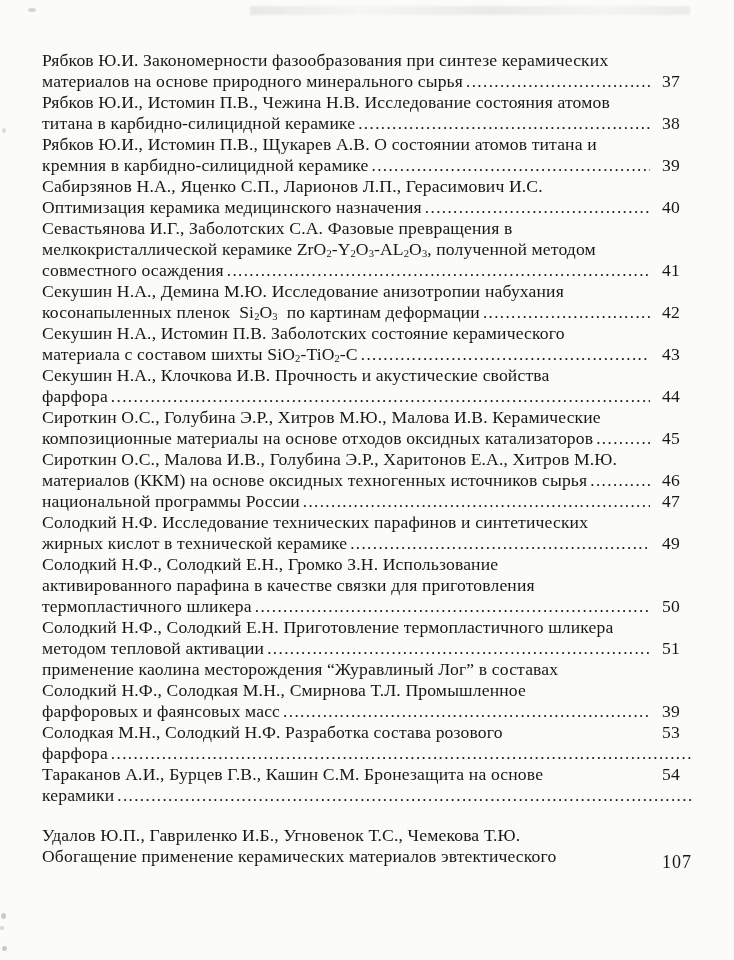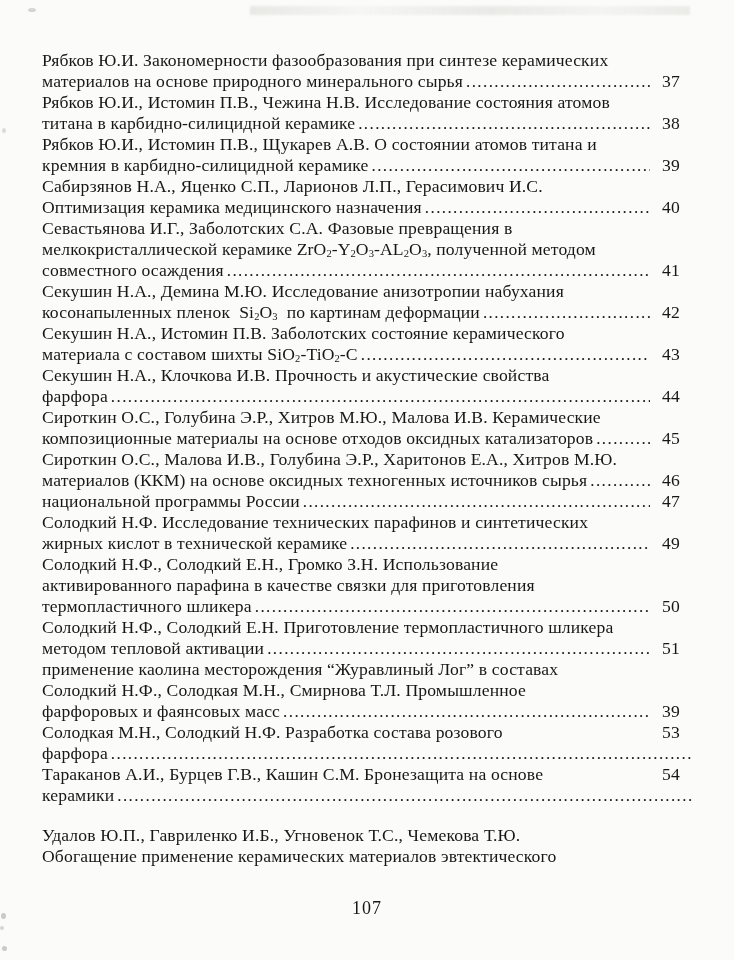--- a/index.html
+++ b/index.html
@@ -23,22 +23,22 @@
   .txt { flex: 0 0 auto; font-family: Liberation Serif, serif; }
   .dots {
     flex: 1 1 auto; min-width: 0; overflow: hidden;
     letter-spacing: 1.4px; padding-left: 3px;
     font-size: 17px;
   }
   .spacer { flex: 1 1 auto; }
   .page-num { flex: 0 0 auto; width: 42px; text-align: center; }
   sub { font-size: 0.6em; line-height: 0; vertical-align: -0.22em; letter-spacing: 0; }
   .footer {
-    position: absolute; left: 42px; right: 42px; top: 898px;
-    text-align: center; font-size: 18px; letter-spacing: 1px;
+    position: absolute; left: 42px; right: 42px; top: 852px;
+    text-align: right; font-size: 18px; letter-spacing: 1px;
   }
   
   .smudge-top {
     position: absolute; left: 250px; top: 6px; width: 440px; height: 9px;
     background: linear-gradient(90deg, rgba(120,120,115,.14), rgba(120,120,115,.04) 25%,
                 rgba(120,120,115,.13) 55%, rgba(120,120,115,.05) 80%, rgba(120,120,115,.12));
     filter: blur(1px);
   }
   .speck { position: absolute; background: #8f8f89; border-radius: 50%; }
   .speck.s1 { left: 1px;  top: 913px; width: 5px; height: 6px; opacity: .45; }

